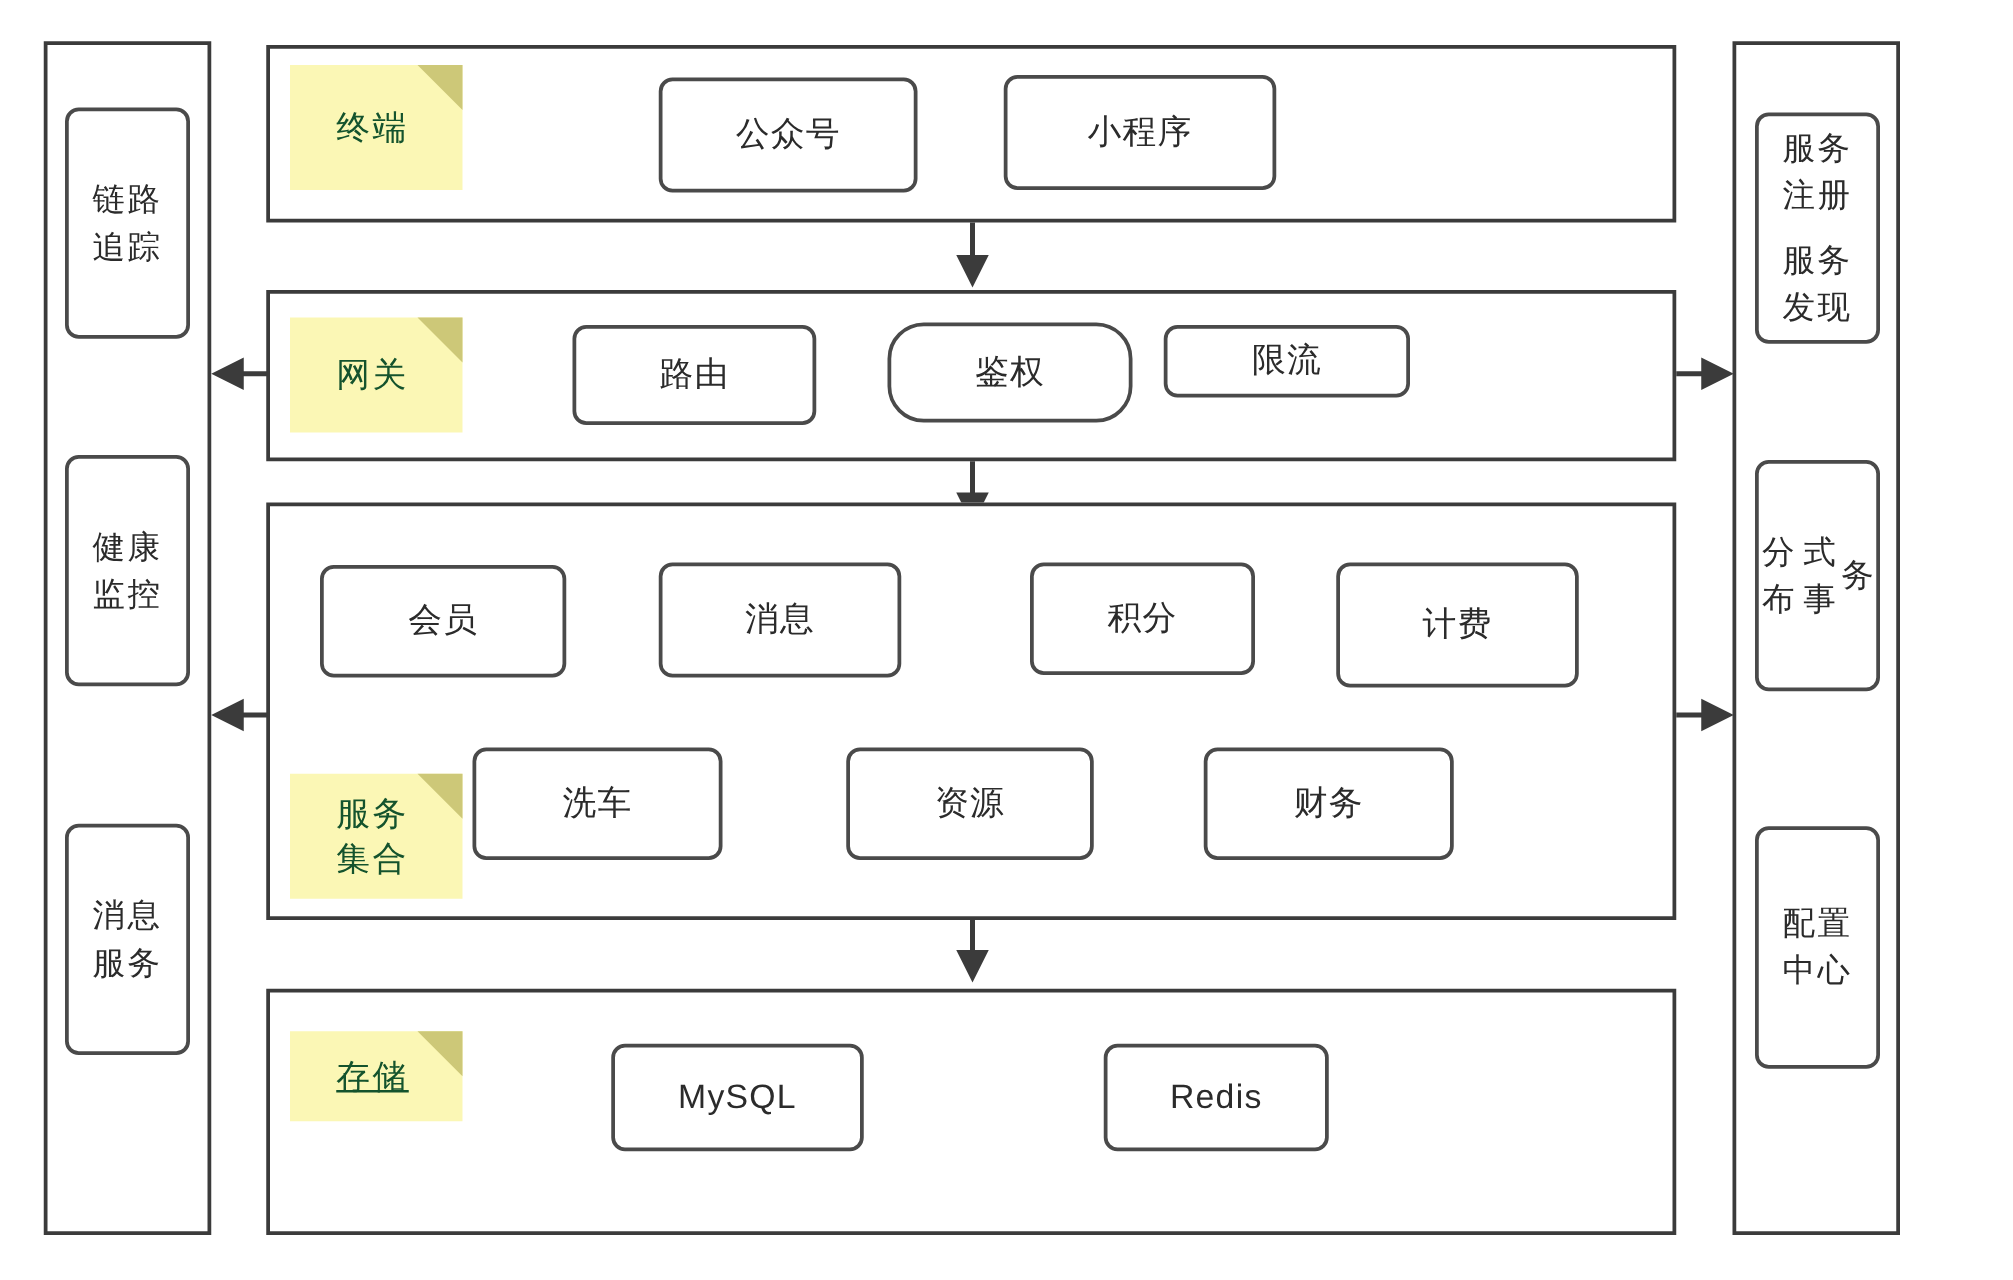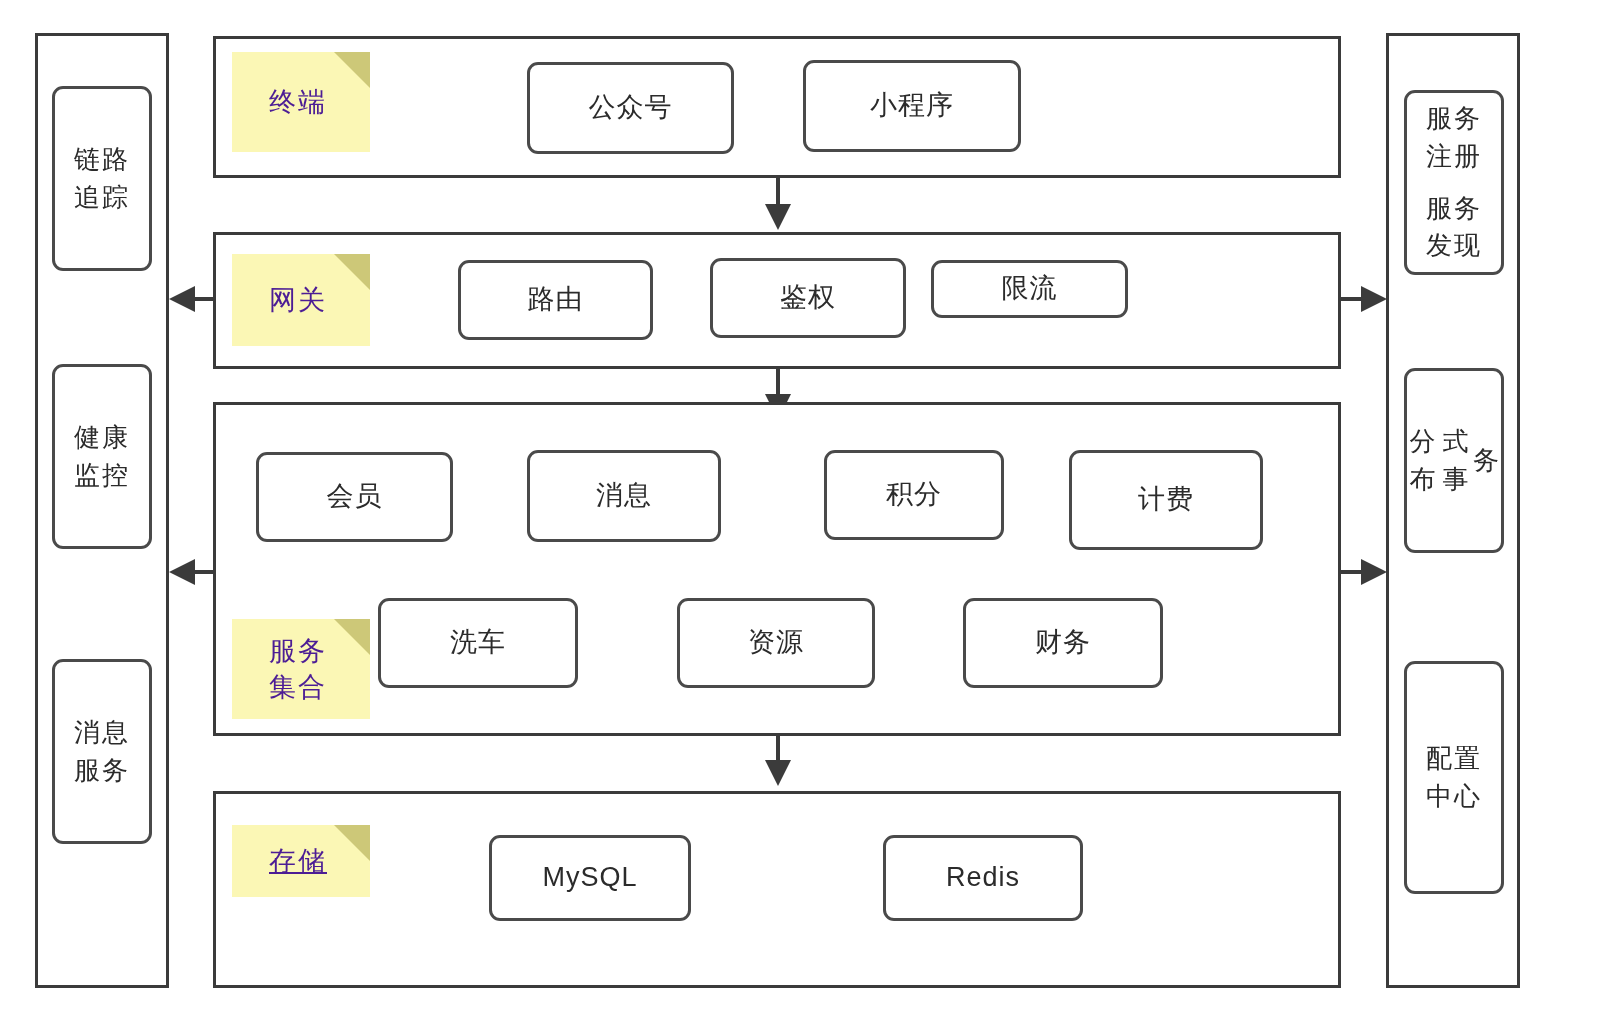--- a/index.html
+++ b/index.html
@@ -49,21 +49,21 @@
 
   
   .note {
     position: absolute;
     box-sizing: border-box;
     background: #fbf7b5;
     display: flex;
     align-items: center;
     justify-content: center;
     text-align: center;
-    color: #4c1d95;
+    color: #14532d;
     font-size: 27px;
     line-height: 1.34;
     letter-spacing: 2px;
   }
   .note .fold {
     position: absolute;
     top: 0;
     right: 0;
     width: 0;
     height: 0;
@@ -139,21 +139,21 @@
     <span class="lbl">注册</span>
     <span class="lbl" style="height:14px;"></span>
     <span class="lbl">服务</span>
     <span class="lbl">发现</span>
   </div>
   <div class="rbox sidebar-card" style="left:1404px; top:368px; width:100px; height:185px; flex-direction:row;">
     <span class="lbl">分布</span>
     <span class="lbl">式事</span>
     <span class="lbl">务</span>
   </div>
-  <div class="rbox sidebar-card" style="left:1404px; top:661px; width:100px; height:233px; flex-direction:column;">
+  <div class="rbox sidebar-card" style="left:1404px; top:661px; width:100px; height:194px; flex-direction:column;">
     <span class="lbl">配置</span>
     <span class="lbl">中心</span>
   </div>
 
   <div class="panel" style="left:213px; top:36px; width:1128px; height:142px;">
   </div>
   <div class="note" style="left:232px; top:52px; width:138px; height:100px;">
     <span class="fold"></span>
     <span class="note-text">终端</span>
   </div>
@@ -169,21 +169,21 @@
 
   <div class="panel" style="left:213px; top:232px; width:1128px; height:137px;">
   </div>
   <div class="note" style="left:232px; top:254px; width:138px; height:92px;">
     <span class="fold"></span>
     <span class="note-text">网关</span>
   </div>
   <div class="rbox" style="left:458px; top:260px; width:195px; height:80px;">
     <span>路由</span>
   </div>
-  <div class="rbox" style="left:710px; top:258px; width:196px; height:80px;">
+  <div class="rbox" style="left:710px; top:258px; width:196px; height:80px;border-radius:29px;">
     <span>鉴权</span>
   </div>
   <div class="rbox" style="left:931px; top:260px; width:197px; height:58px;">
     <span>限流</span>
   </div>
 
   <div class="arrow-line-h" style="left:192px; top:297px; width:22px;"></div>
   <div class="arrow-head-left" style="left:169px; top:286px;"></div>
 
   <div class="arrow-line-h" style="left:1341px; top:297px; width:22px;"></div>
@@ -234,17 +234,17 @@
 
   <div class="panel" style="left:213px; top:791px; width:1128px; height:197px;">
   </div>
   <div class="note" style="left:232px; top:825px; width:138px; height:72px;text-decoration:underline;">
     <span class="fold"></span>
     <span class="note-text">存储</span>
   </div>
   <div class="rbox" style="left:489px; top:835px; width:202px; height:86px;">
     <span>MySQL</span>
   </div>
-  <div class="rbox" style="left:883px; top:835px; width:200px; height:86px;">
+  <div class="rbox" style="left:883px; top:835px; width:180px; height:86px;">
     <span>Redis</span>
   </div>
 
 </div>
 
 </body></html>

